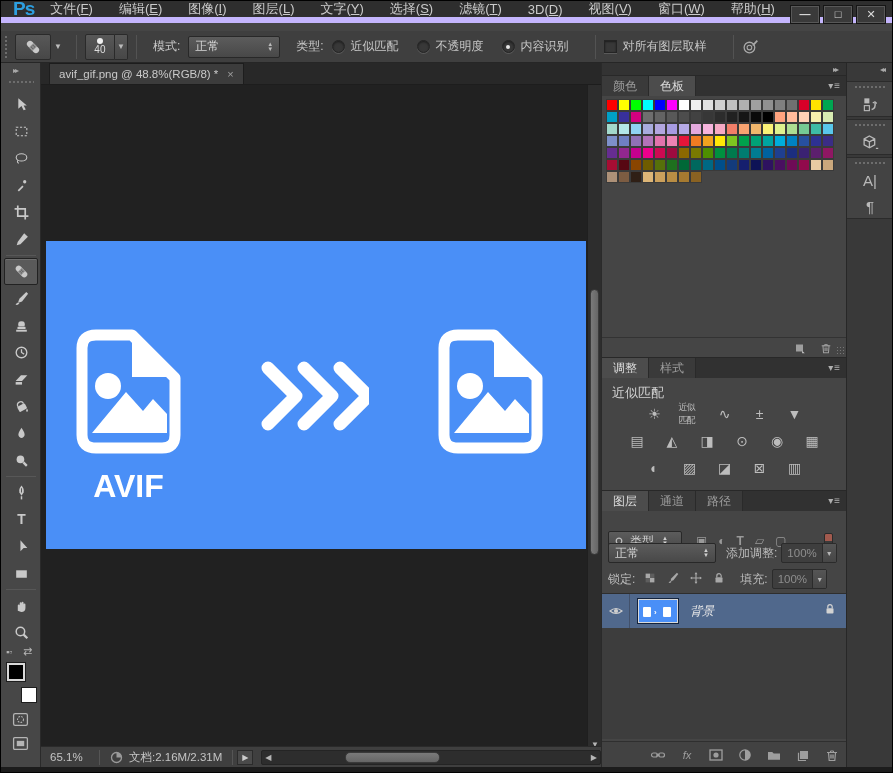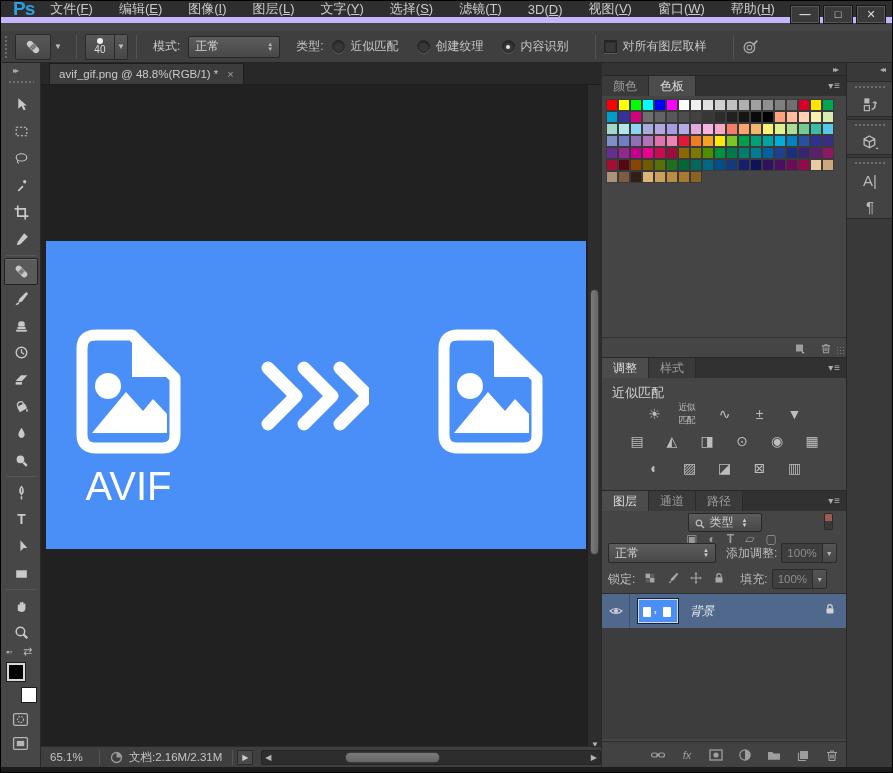--- a/index.html
+++ b/index.html
@@ -45,21 +45,21 @@
   #bg-swatch{position:absolute;right:0;bottom:0;width:16px;height:16px;background:#fff;border:1px solid #1e1e1e;}
   #fg-swatch{position:absolute;left:0;top:0;width:18px;height:18px;background:#000;border:2px solid #d9d9d9;outline:1px solid #1e1e1e;}
   .tb-mini{position:absolute;color:#b5b5b5;}
 
   
   #tabbar{left:40px;top:62px;width:560px;height:22px;background:#282828;border-bottom:1px solid #1d1d1d;display:flex;align-items:flex-end;}
   #doc-tab{height:21px;margin-left:8px;background:#3c3c3c;border:1px solid #1d1d1d;border-bottom:none;display:flex;align-items:center;padding:0 9px;color:#c9c9c9;font-size:11.5px;gap:9px;}
   #doc-tab .close{color:#9f9f9f;font-size:11px;}
   #canvas{left:40px;top:84px;width:546px;height:661px;background:#212121;overflow:hidden;}
   #artwork{position:absolute;left:5px;top:156px;width:540px;height:308px;}
-  .fmt-label{position:absolute;top:222px;height:46px;color:#fff;font-weight:normal;font-size:40px;text-align:center;letter-spacing:0px;line-height:46px;}
+  .fmt-label{position:absolute;top:222px;height:46px;color:#fff;font-weight:bold;font-size:32px;text-align:center;letter-spacing:0px;line-height:46px;}
   
   #vscroll{left:586px;top:84px;width:14px;height:667px;background:#2d2d2d;border-left:1px solid #1f1f1f;}
   #vthumb{position:absolute;left:2px;top:204px;width:9px;height:266px;background:linear-gradient(90deg,#7a7a7a,#666);border:1px solid #3a3a3a;border-radius:5px;}
   #vdown{position:absolute;left:3px;bottom:3px;color:#b5b5b5;font-size:8px;}
   #corner{left:586px;top:751px;width:14px;height:15px;background:#3a3a3a;border-left:1px solid #1f1f1f;}
 
   
   #statusbar{left:40px;top:745px;width:560px;height:21px;background:#3f3f3f;border-top:1px solid #2a2a2a;display:flex;align-items:center;color:#c4c4c4;font-size:11.5px;}
   #status-zoom{padding:0 10px 0 9px;min-width:58px;}
   .st-sep{width:1px;height:15px;background:#2c2c2c;border-right:1px solid #555;}
@@ -170,21 +170,21 @@
         </span>
     </div>
     <span class="opt-label" style="margin-left:16px;">类型:</span>
     <div id="type-options" style="display:flex;align-items:center;">
         <div class="opt-radio">
           <div class="radio-circle"></div>
           <div>近似匹配</div>
         </div>
         <div class="opt-radio">
           <div class="radio-circle"></div>
-          <div>创建纹理</div>
+          <div>不透明度</div>
         </div>
         <div class="opt-radio">
           <div class="radio-circle on"></div>
           <div>内容识别</div>
         </div>
       </div>
     <div class="opt-sep"></div>
     <div class="opt-radio">
       <div class="checkbox"></div>
       <span>对所有图层取样</span>
@@ -340,21 +340,21 @@
           <circle cx="8" cy="8" r="2.8" fill="none" stroke="#b5b5b5" stroke-width="1" stroke-dasharray="1.6 1.1"></circle>
         </svg></div>
     <div class="tb-mini" style="left:10px;top:672px;" id="sm-icon"><svg width="19" height="17" viewBox="0 0 16 16">
           <rect x="1.5" y="2.5" width="13" height="11" rx="1" fill="none" stroke="#b5b5b5" stroke-width="1.2"></rect>
           <rect x="4.5" y="5.5" width="7" height="5" fill="#b5b5b5"></rect>
         </svg></div>
   </div>
 
   <div id="tabbar" class="abs">
     <div id="doc-tab">
-      <span>avif_gif.png @ 48.8%(RGB/1) *</span>
+      <span>avif_gif.png @ 48.8%(RGB/8) *</span>
       <span class="close">×</span>
     </div>
   </div>
 
   <div id="canvas" class="abs">
     <div id="artwork" style="background: rgb(74, 143, 247);">
       <svg style="position:absolute;left:30px;top:88px;" width="105" height="125" viewBox="0 0 105 125">
         <path d="M20 6 H56 L99 49 V106 Q99 119 86 119 H20 Q6 119 6 106 V19 Q6 6 20 6 Z" fill="none" stroke="#fff" stroke-width="11" stroke-linejoin="round"></path>
         <path d="M56 3 L101 48 L56 48 Z" fill="#fff"></path>
         <circle cx="32" cy="57" r="13" fill="#fff"></circle>
@@ -585,21 +585,21 @@
         </div>
     </div>
 
     <div class="panel" style="top:428px;height:276px;border-bottom:none;">
       <div class="tabstrip" id="layers-tabs">
         <div class="ptab active">图层</div>
           <div class="ptab">通道</div>
           <div class="ptab">路径</div>
           <div class="pmenu">▾≡</div>
       </div>
-      <div class="lrow" style="top:22px;flex-direction:column;">
+      <div class="lrow" style="top:39px;">
         <div class="lp-select" style="width:74px;">
           <span id="mag-icon" style="display:inline-block;width:10px;height:10px;position:relative;margin-right:5px;">
             <svg width="10" height="10" viewBox="0 0 10 10">
                 <circle cx="4" cy="4" r="2.8" fill="none" stroke="#c0c0c0" stroke-width="1.2"></circle>
                 <path d="M6.2 6.2 L9 9" stroke="#c0c0c0" stroke-width="1.4"></path>
               </svg>
           </span>
           <span>类型</span>
           <span class="updown" style="display:flex;flex-direction:column;font-size:6px;line-height:5px;margin-left:8px;">
               <span>▲</span>

